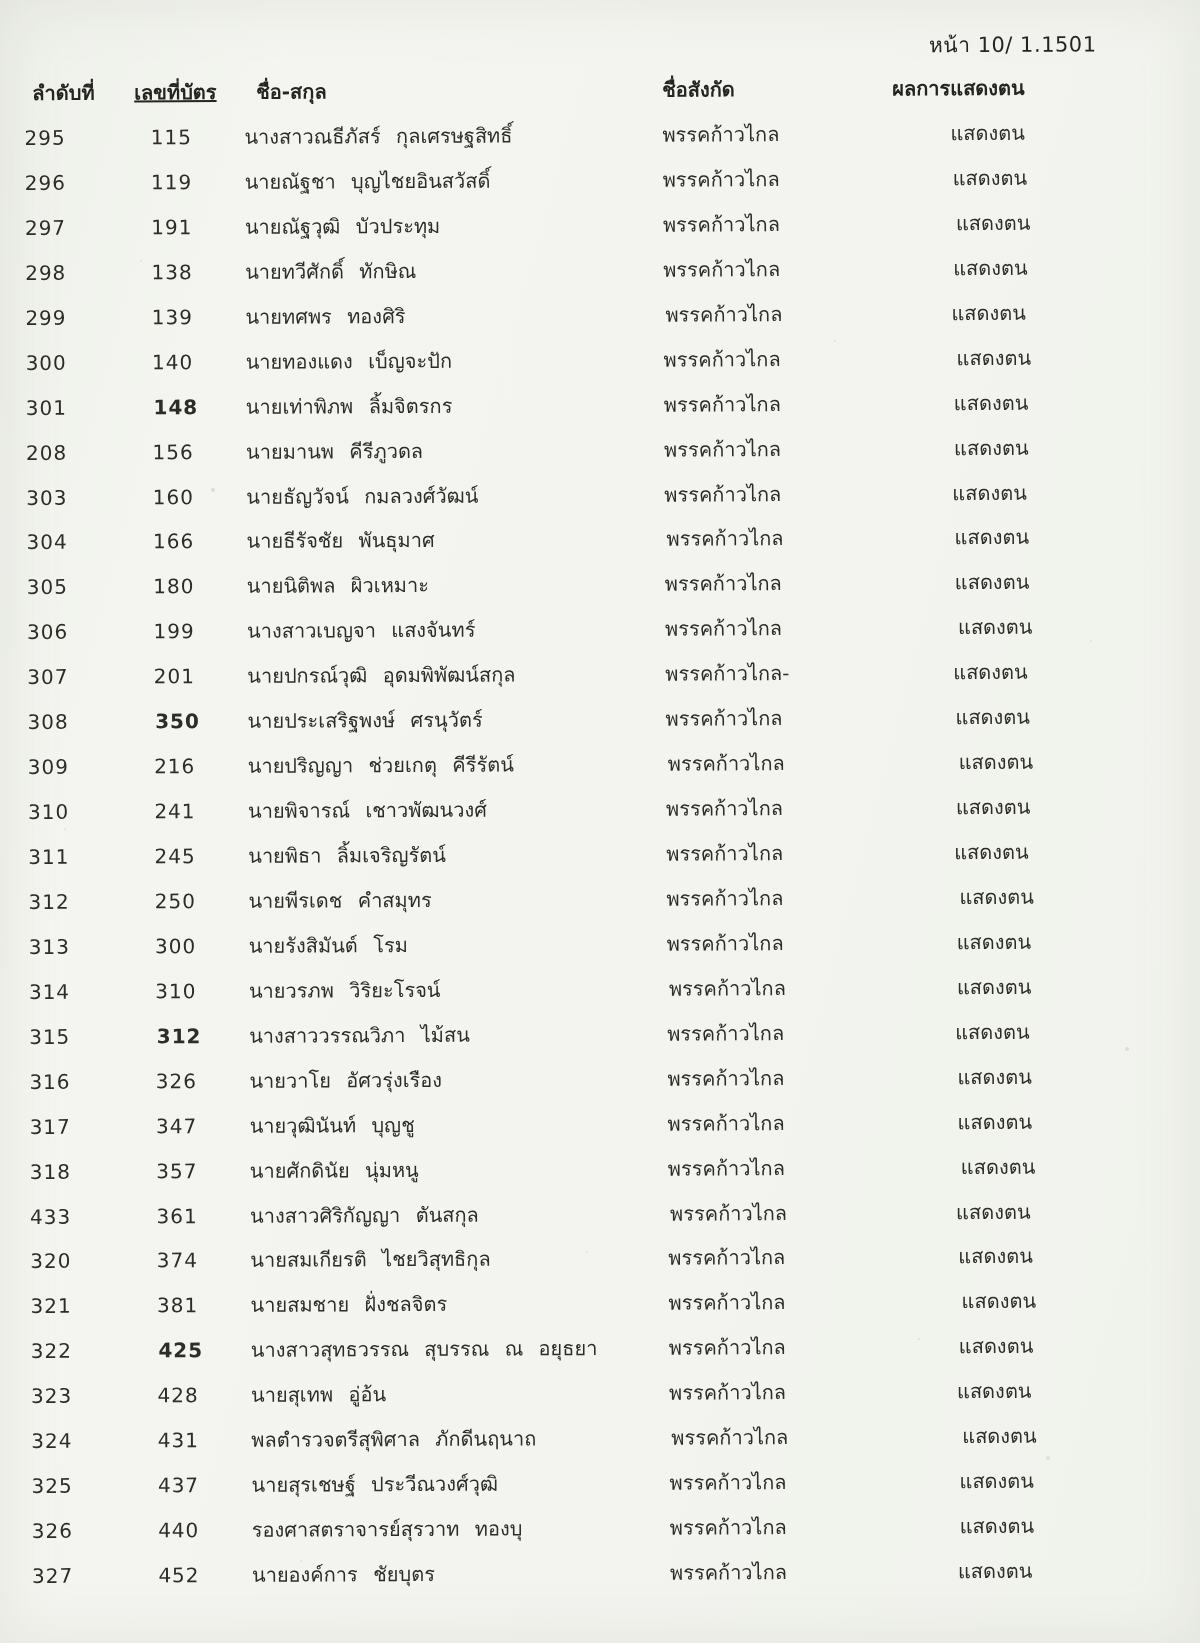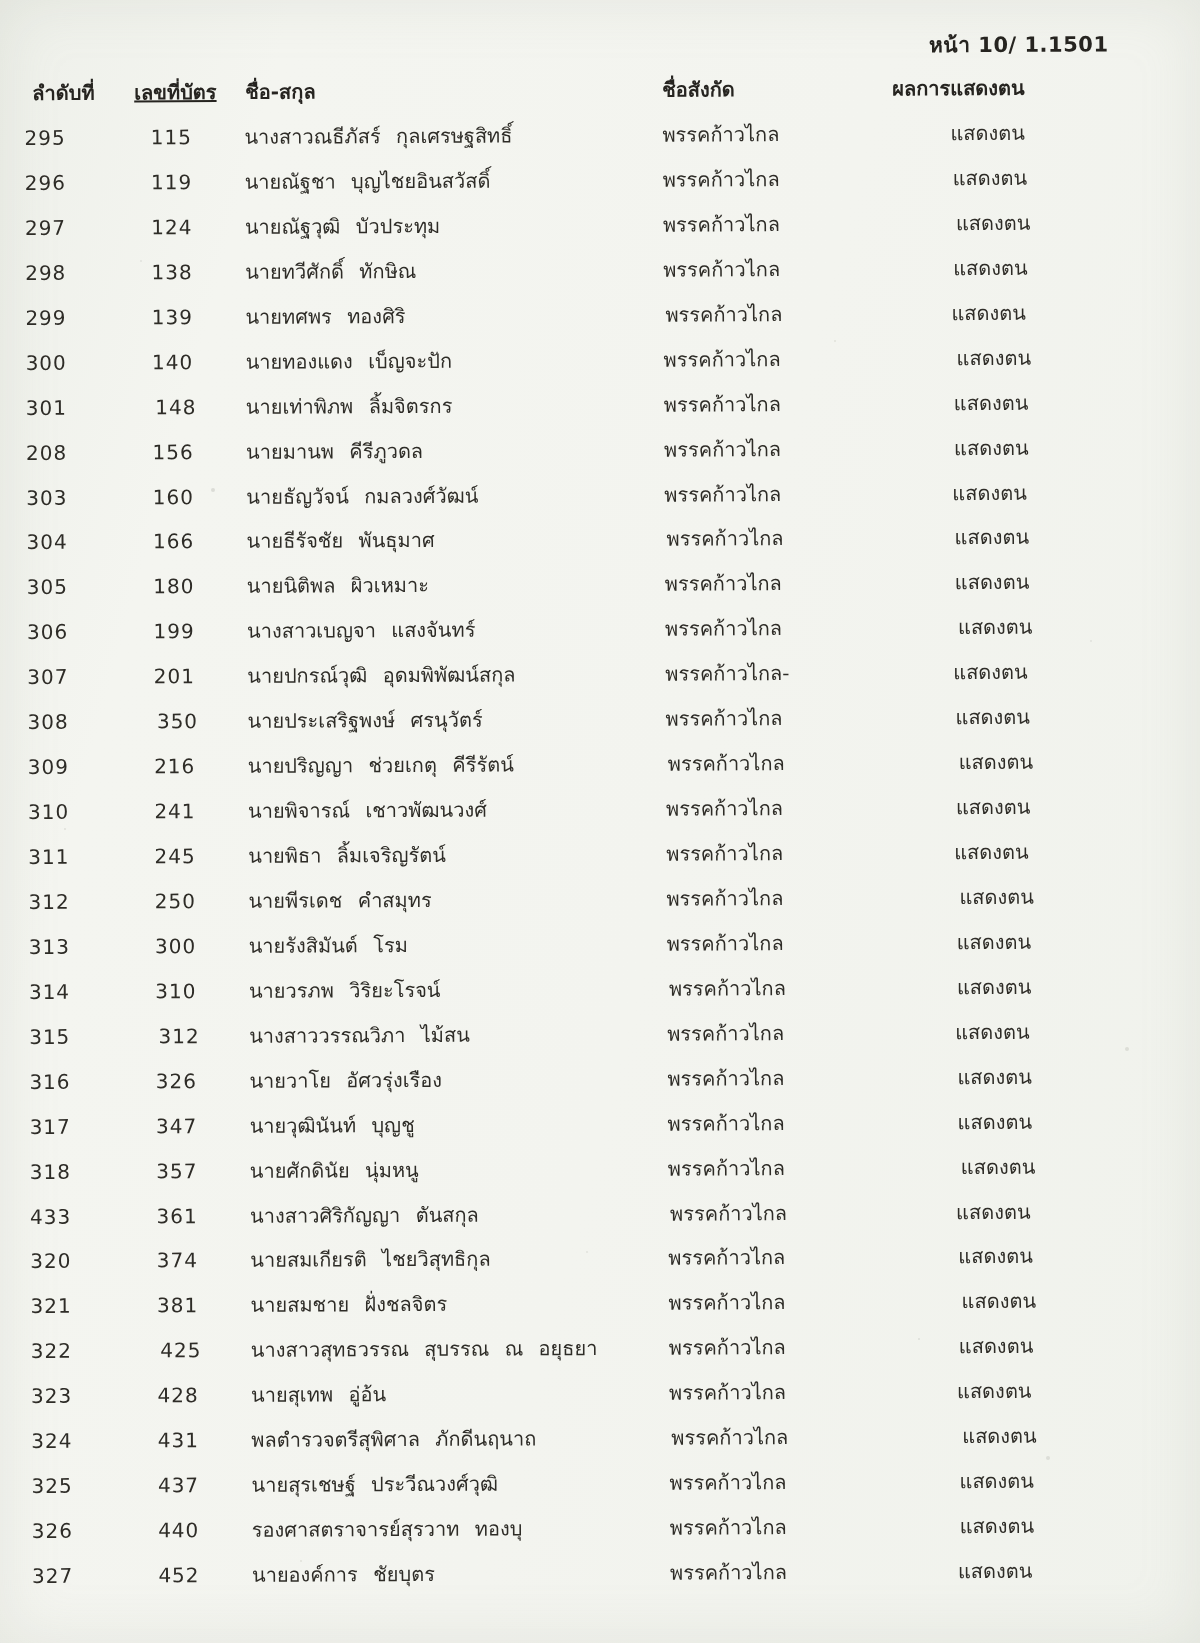--- a/index.html
+++ b/index.html
@@ -32,49 +32,49 @@
       1047px 1457px 0 1px rgba(110,110,100,.15),
       140px 260px 0 0 rgba(110,110,100,.12);
   }
   .sheet{
     position:absolute;inset:0;
     transform:rotate(-0.3deg);
     transform-origin:50% 50%;
   }
   .page-label{
     position:absolute;top:30px;left:933px;
-    font-size:21px;font-weight:700;letter-spacing:.5px;
+    font-size:21px;font-weight:400;letter-spacing:.5px;
     color:#262420;
   }
   .thead span{
     position:absolute;top:74px;
     font-size:20px;font-weight:600;color:#262420;
     white-space:nowrap;
   }
   .h-order{left:36px;}
   .h-card{left:138px;text-decoration:underline;}
-  .h-name{left:249px;}
+  .h-name{left:260px;}
   .h-party{left:666px;}
   .h-result{left:896px;}
   .tbody{position:absolute;top:116px;left:0;right:0;}
   .row{position:relative;height:44.95px;}
   .row span{
     position:absolute;top:6px;line-height:26px;white-space:nowrap;
     font-size:20px;font-weight:500;color:#2e2c27;
   }
   .c-order{left:28px;width:62px;text-align:left;font-size:19px;font-weight:400;letter-spacing:1px;color:#3a3832;}
   .c-card{left:140px;width:70px;text-align:center;font-size:19px;font-weight:400;letter-spacing:1px;color:#3a3832;}
   .c-name{left:248px;word-spacing:.45em;}
   .c-party{left:666px;text-align:right;}
   .c-result{left:956px;}
   
   .row:nth-child(3n) .c-result{margin-left:3px;}
   .row:nth-child(4n+1) .c-result{margin-left:-2px;}
   .row:nth-child(5n) .c-party{margin-left:2px;}
-  .row:nth-child(7n) .c-card{margin-left:3px;}
+  .row:nth-child(7n) .c-card{margin-left:3px;font-weight:bold;}
 </style>
 </head>
 <body>
 
 <div class="page">
   <div class="noise"></div>
   <div class="sheet">
 
     <div class="page-label">หน้า 10/ 1.1501</div>
 
@@ -98,21 +98,21 @@
   <div class="row">
     <span class="c-order">296</span>
     <span class="c-card">119</span>
     <span class="c-name">นายณัฐชา บุญไชยอินสวัสดิ์</span>
     <span class="c-party">พรรคก้าวไกล</span>
     <span class="c-result">แสดงตน</span>
   </div>
 
   <div class="row">
     <span class="c-order">297</span>
-    <span class="c-card">124</span>
+    <span class="c-card">191</span>
     <span class="c-name">นายณัฐวุฒิ บัวประทุม</span>
     <span class="c-party">พรรคก้าวไกล</span>
     <span class="c-result">แสดงตน</span>
   </div>
 
   <div class="row">
     <span class="c-order">298</span>
     <span class="c-card">138</span>
     <span class="c-name">นายทวีศักดิ์ ทักษิณ</span>
     <span class="c-party">พรรคก้าวไกล</span>

